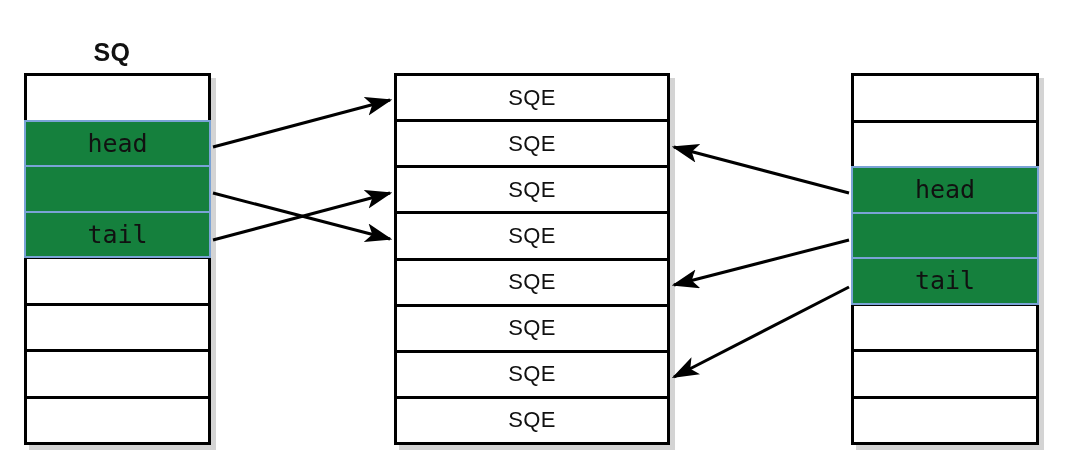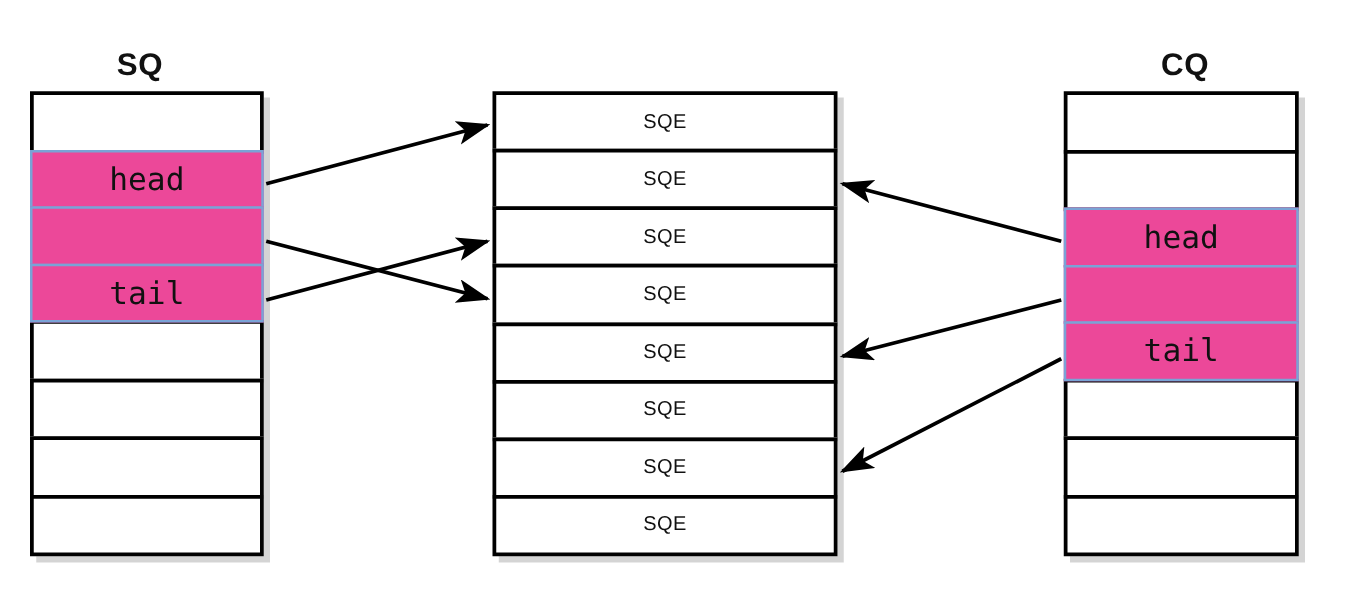--- a/index.html
+++ b/index.html
@@ -48,35 +48,35 @@
     align-items:center;
     justify-content:center;
     background:#ffffff;
     border:3px solid #000000;
     margin-bottom:-3px;
     position:relative;
     z-index:1;
   }
   .cell:last-child{margin-bottom:0;}
   .cell.blue{
-    background:#ec4899;
+    background:#15803d;
     border:2px solid #7aa3d6;
     margin-bottom:-2px;
     z-index:2;
   }
   .cell-label{
     font-family:"DejaVu Sans Mono","Liberation Mono",monospace;
     font-size:25px;
     color:#111111;
     line-height:1;
     white-space:nowrap;
   }
   .cell-label.sqe{
     font-family:"Liberation Sans", sans-serif;
-    font-size:16px;
+    font-size:22px;
     font-weight:400;
     letter-spacing:0.3px;
     text-align:center;
   }
 
   #queue-sq{left:24px;top:73px;width:187px;height:372px;}
   #queue-sqe{left:394px;top:73px;width:276px;height:372px;}
   #queue-cq{left:851px;top:73px;width:188px;height:372px;}
 
   
@@ -85,21 +85,20 @@
     pointer-events:none;z-index:5;
   }
 </style>
 </head>
 <body>
 
 <div id="stage">
 
   <div class="q-title" id="title-sq">SQ</div>
 
-  <div class="q-title" id="title-cq">CQ</div>
 
   <div class="queue" id="queue-sq">
       <div class="cell"></div>
       <div class="cell blue">
         <span class="cell-label">head</span>
       </div>
       <div class="cell blue"></div>
       <div class="cell blue">
         <span class="cell-label">tail</span>
       </div>

